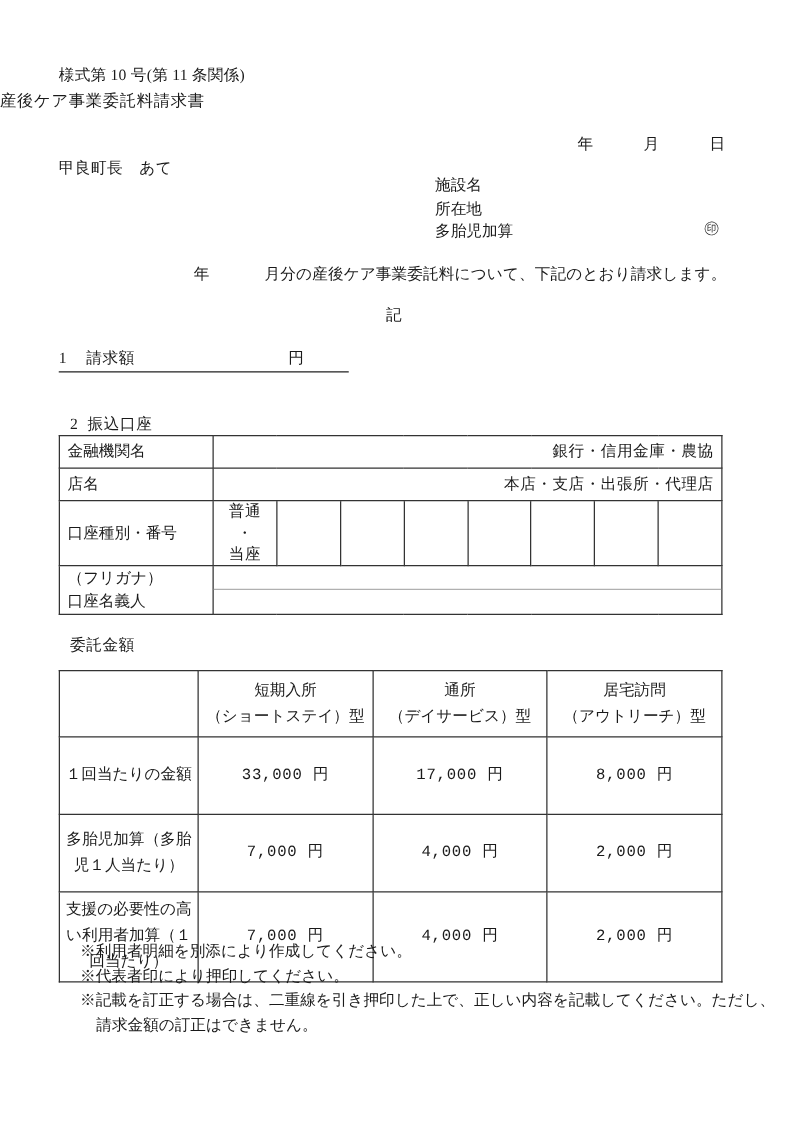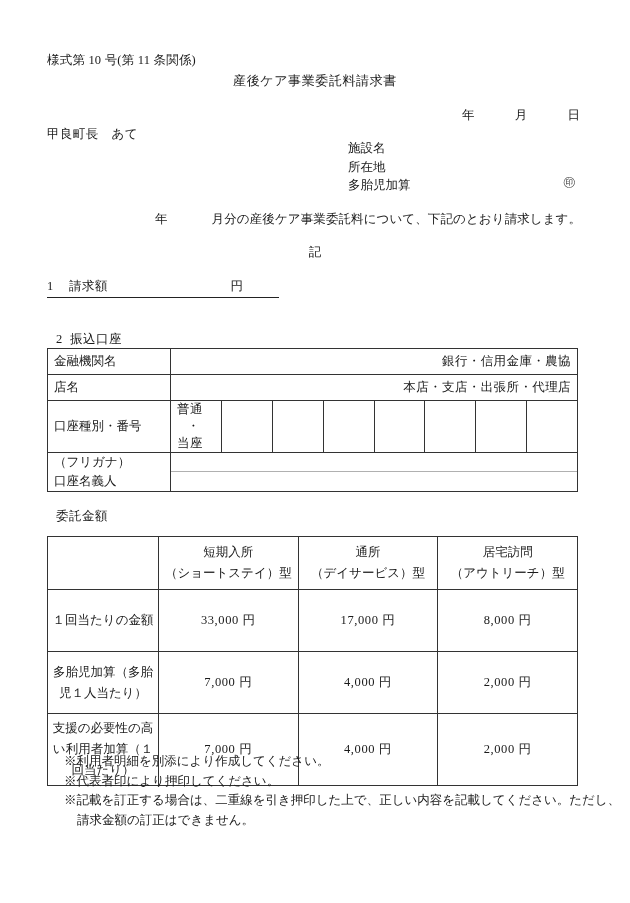--- a/index.html
+++ b/index.html
@@ -31,21 +31,21 @@
     top: 52px;
     font-size: 12.5px;
     letter-spacing: 0.2px;
     white-space: nowrap;
   }
   .doc-title {
     position: absolute;
     left: 0;
     right: 0;
     top: 72px;
-    text-align: center;
+    text-align: left;
     font-size: 13px;
     letter-spacing: 0.6px;
   }
   .date-line {
     position: absolute;
     left: 462px;
     top: 107px;
     font-size: 12.5px;
     width: 118px;
     display: flex;
@@ -150,20 +150,21 @@
     letter-spacing: 0;
   }
   .spread-narrow {
     display: flex;
     justify-content: space-between;
     width: 100%;
   }
   td.val-right { text-align: right; padding-right: 14px; letter-spacing: 0.4px; }
   td.kind {
     width: 145px;
+    text-align: center;
     box-sizing: border-box;
     letter-spacing: 0.5px;
     text-decoration: underline;
   }
   td.kind .k { display: inline-block; }
   td.kind .dot { display: inline-block; padding: 0 10px; }
   td.digit { width: 37.2px; box-sizing: border-box; }
   td.holder-lbl {
     height: 50px;
     line-height: 19px;
@@ -205,21 +206,21 @@
     text-align: center;
     vertical-align: middle;
     padding: 4px 2px;
     line-height: 21px;
   }
   table.fee td.rowhead {
     width: 111px;
     box-sizing: border-box;
   }
   table.fee thead td { height: 44px; margin-left: 26px; }
-  table.fee tbody td { height: 53px; }
+  table.fee tbody td { height: 53px; font-family: Liberation Mono, monospace; }
   .money { letter-spacing: 0.6px; }
 
   
   .notes {
     position: absolute;
     left: 64px;
     top: 752px;
     width: 520px;
     font-size: 12.5px;
     line-height: 19.5px;

